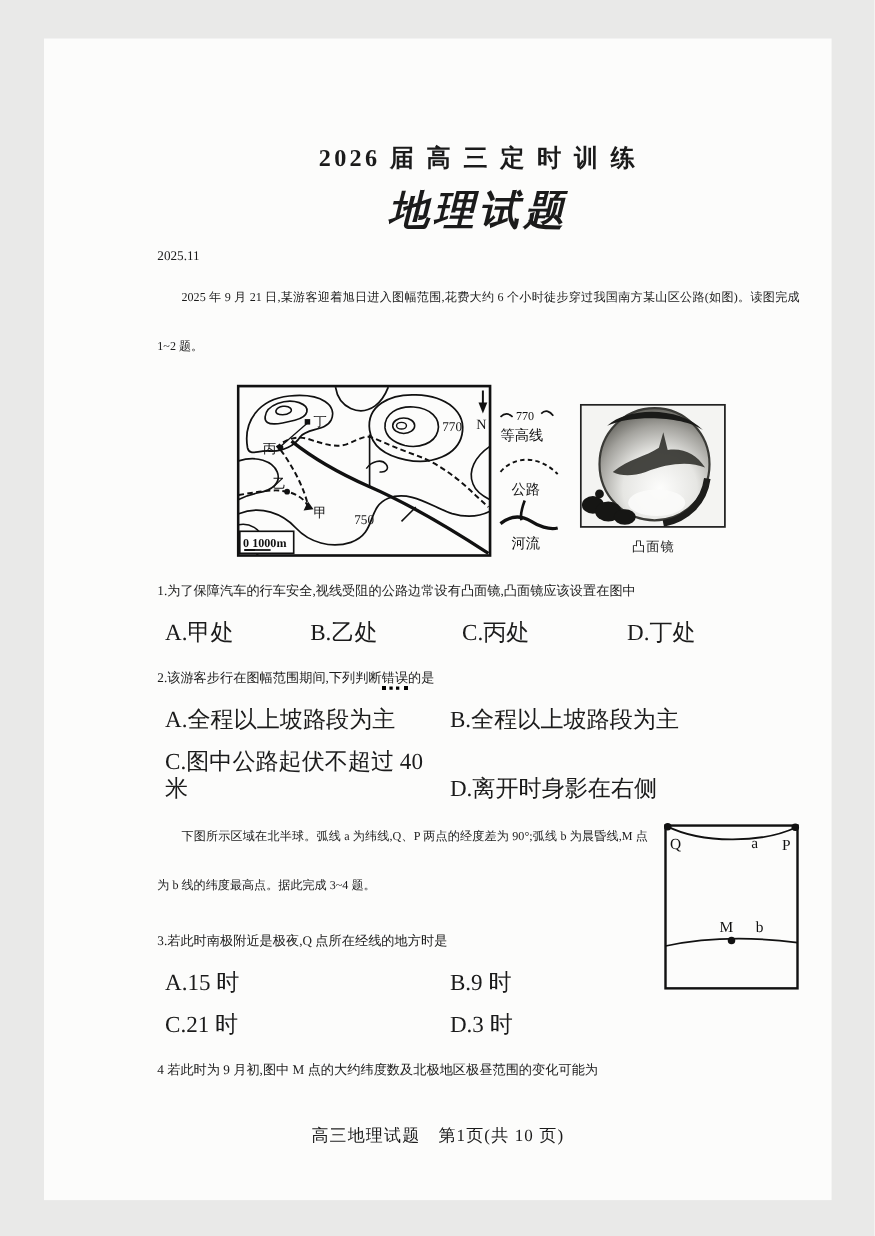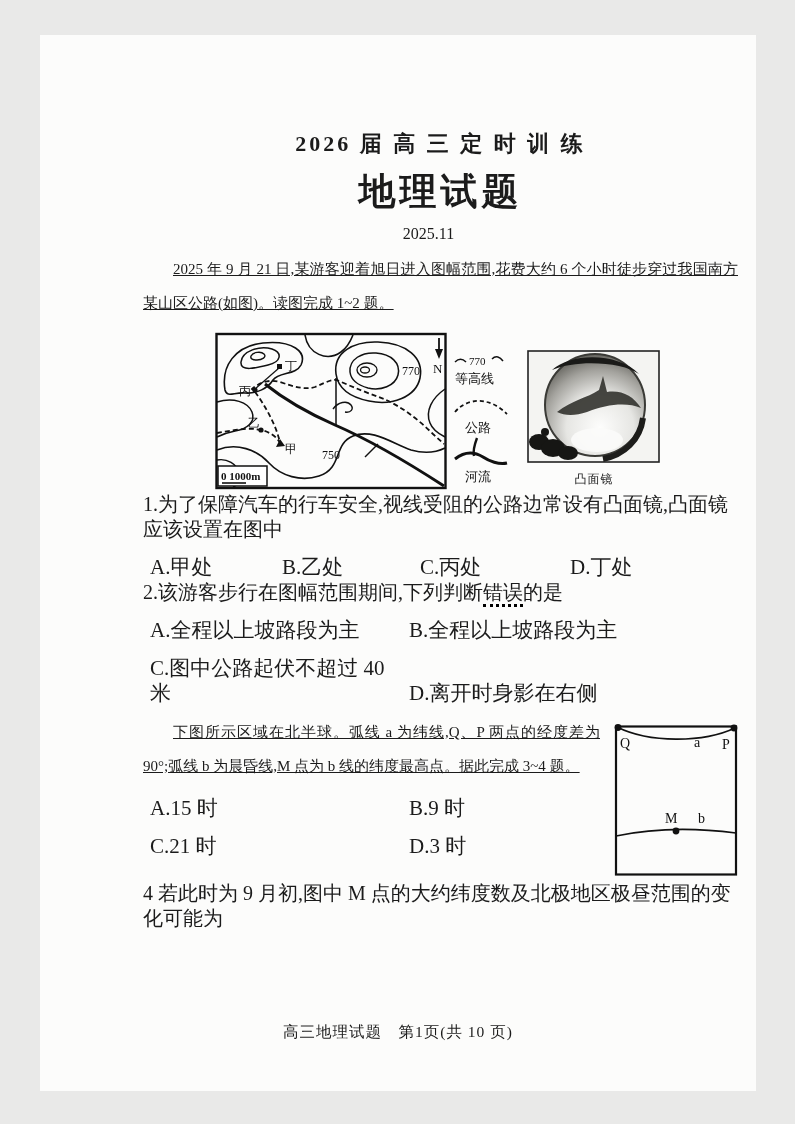--- a/index.html
+++ b/index.html
@@ -9,44 +9,44 @@
     font-family:"Liberation Serif","DejaVu Serif",serif;
     color:#1b1b1b;
     position:relative;
   }
   .page{
     position:absolute;left:40px;top:35px;
     width:716px;height:1056px;
     background:#fcfcfb;
     overflow:hidden;
   }
-  .content{padding:0 18px 0 103px;}
+  .content{padding:0 29px 0 103px;}
   .title1{
     margin:94px 0 0;text-align:center;
     font-size:22px;font-weight:700;letter-spacing:3px;
   }
   .title2{
     margin:8px 0 0;text-align:center;
-    font-size:37px;font-weight:700;letter-spacing:4px;
-  }
-  .date{margin-top:8px;text-align:center;font-size:16px;padding-right:24px;}
+    font-size:37px;font-weight:700;letter-spacing:4px;font-style:italic;
+  }
+  .date{margin-top:8px;text-align:left;font-size:12px;padding-right:24px;}
   .sec-heading{margin-top:16px;font-size:16.5px;font-weight:700;line-height:24px;}
   .para{
-    margin:9px 0 0;font-size:15px;line-height:34px;
-    text-indent:2em;text-align:justify;text-decoration:underline;
+    margin:9px 0 0;font-size:11px;line-height:44px;
+    text-indent:2em;text-align:justify;
   }
   .figure-row{
     margin:12px 0 0 72px;
     display:flex;align-items:flex-start;gap:16px;
   }
   .map-svg{display:block;}
   .map-svg text{font-family:"Liberation Serif","DejaVu Serif",serif;fill:#111;}
   .photo-block{margin-top:18px;width:134px;text-align:center;}
   .caption{font-size:12px;margin-top:3px;letter-spacing:1px;}
-  .stem{font-size:20px;line-height:25px;}
+  .stem{margin-top:16px;font-size:12px;line-height:25px;}
   .opt-row{margin-top:13px;font-size:21px;padding-left:7px;line-height:25px;}
   .opt4{display:inline-block;}
   .opt4:nth-child(1){width:132px;}
   .opt4:nth-child(2){width:138px;}
   .opt4:nth-child(3){width:150px;}
   .opt2{display:inline-block;width:259px;}
   .emph{border-bottom:3px dotted #000;padding-bottom:1px;}
   .q34-block{margin-top:4px;}
   .fig2{float:right;margin:8px 0 4px 14px;}
   .fig2 text{font-family:"Liberation Serif","DejaVu Serif",serif;fill:#111;font-size:14px;}
@@ -190,20 +190,21 @@
         <circle cx="120" cy="5" r="3.4" fill="#111"></circle>
         <circle cx="62" cy="108" r="3.4" fill="#111"></circle>
         <text x="6" y="25">Q</text>
         <text x="80" y="24">a</text>
         <text x="108" y="26">P</text>
         <text x="51" y="100">M</text>
         <text x="84" y="100">b</text>
       </svg>
 
       <p class="para">下图所示区域在北半球。弧线 a 为纬线,Q、P 两点的经度差为 90°;弧线 b 为晨昏线,M 点为 b 线的纬度最高点。据此完成 3~4 题。</p>
+      <div class="stem">3.若此时南极附近是极夜,Q 点所在经线的地方时是</div>
       <div class="opt-row">
         <span class="opt2">A.15 时</span><span>B.9 时</span>
       </div>
       <div class="opt-row">
         <span class="opt2">C.21 时</span><span>D.3 时</span>
       </div>
       <div class="clear"></div>
     </div>
 
     <div class="stem">4 若此时为 9 月初,图中 M 点的大约纬度数及北极地区极昼范围的变化可能为</div>

